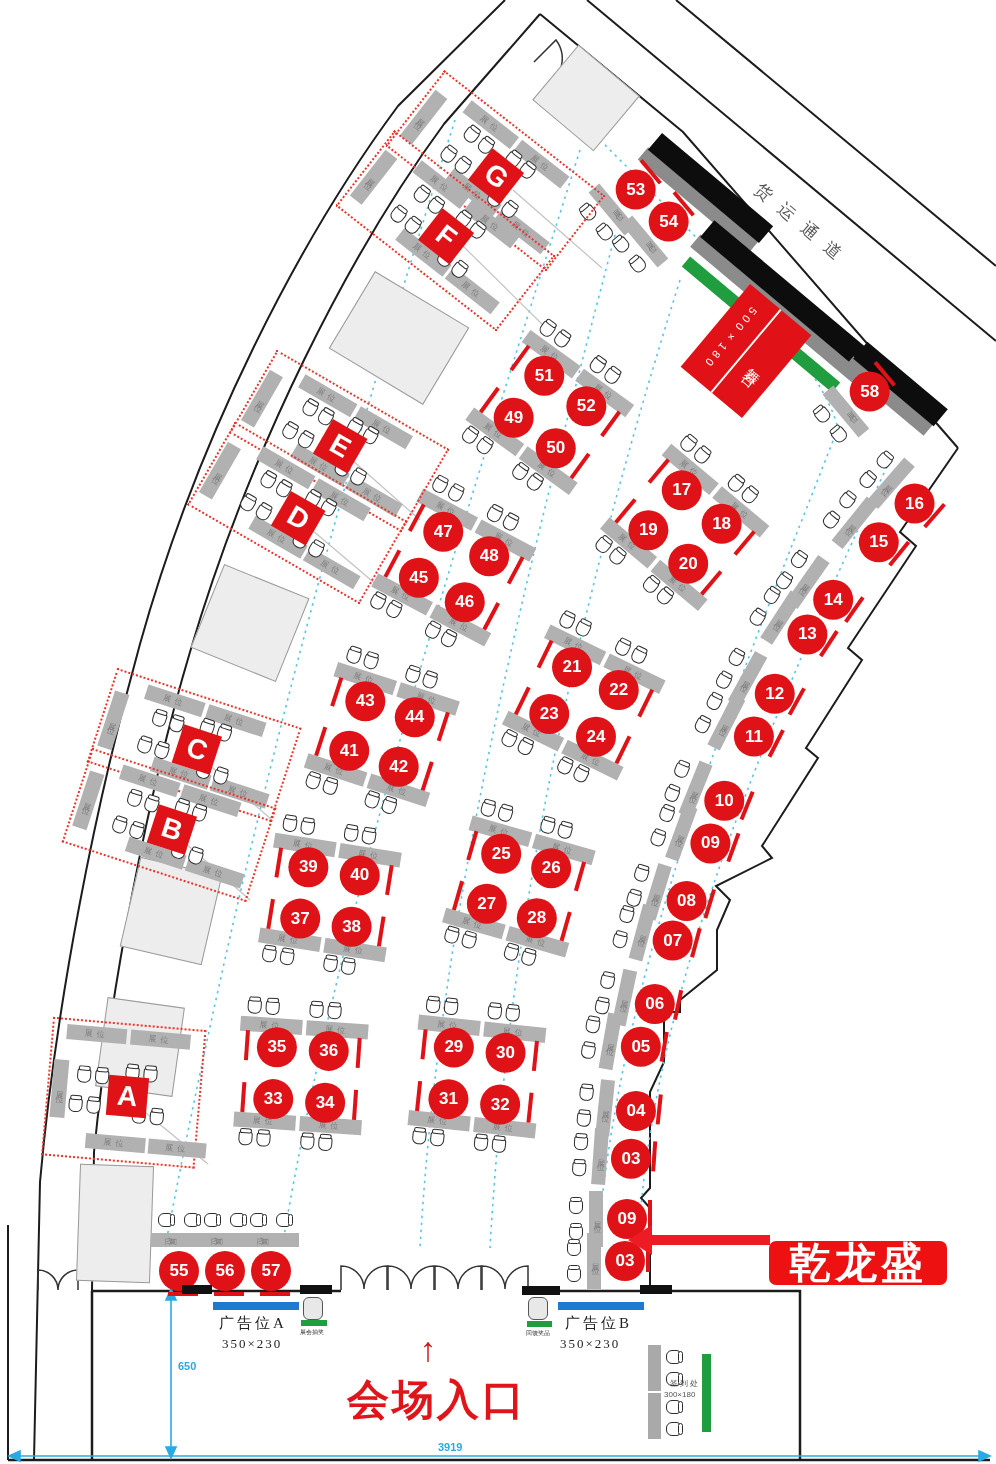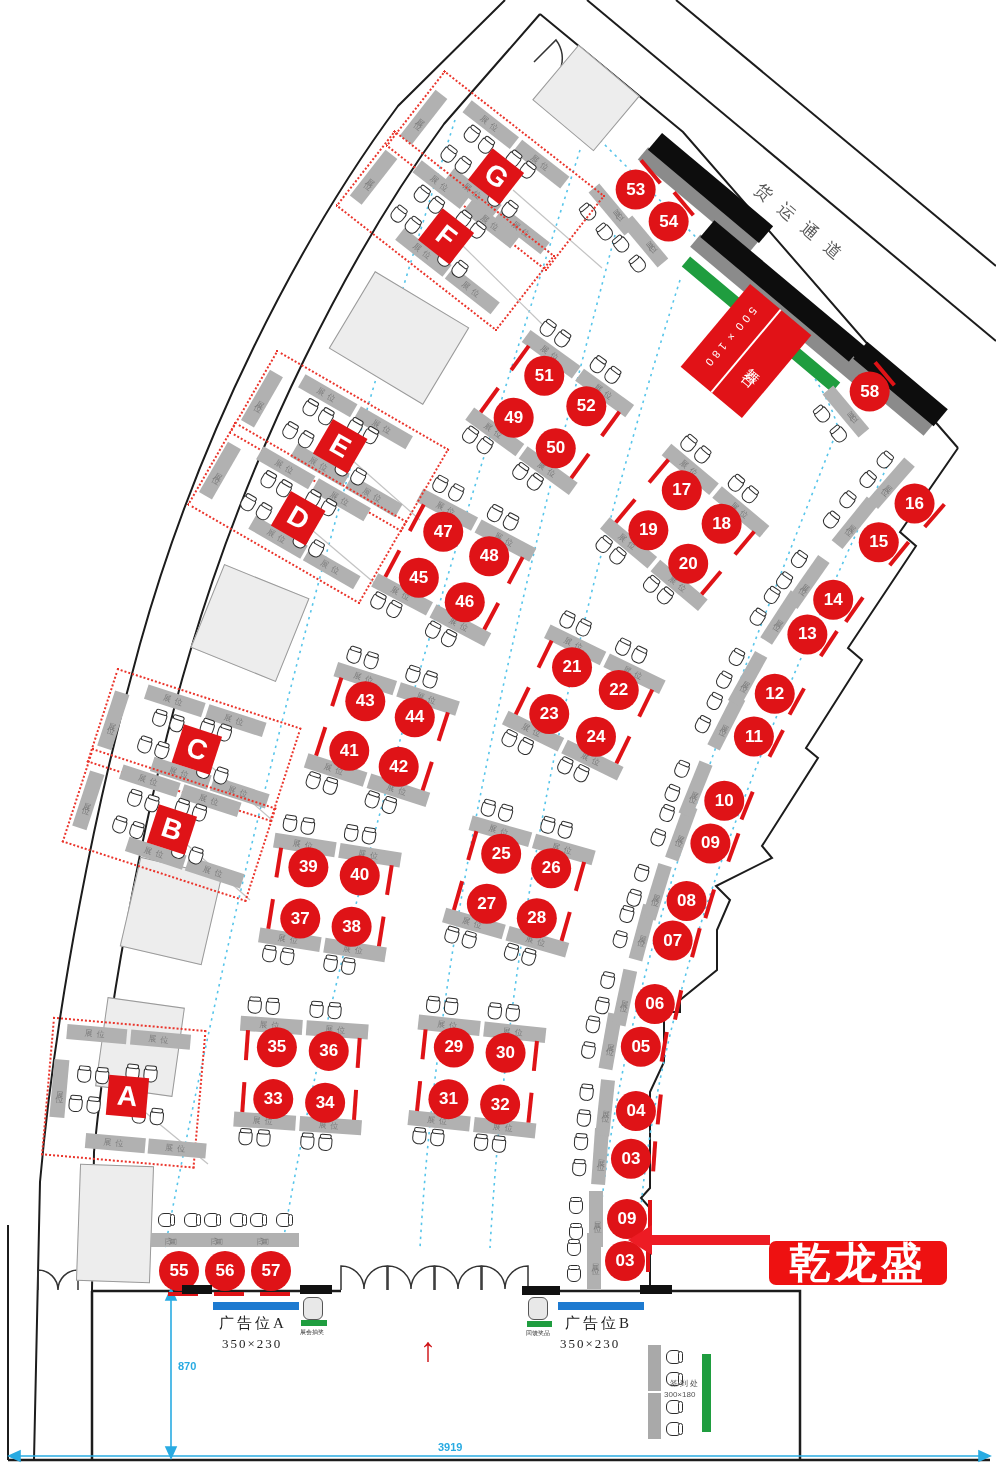--- a/index.html
+++ b/index.html
@@ -611,20 +611,21 @@
         <div class="chair" style="left: 30px; top: 18px; width: 12px; height: 12px;"></div>
         <div class="tile" style="left: -14px; top: -14px; width: 40px; height: 40px;">A</div>
       </div>
     </div>
 
   <div id="callout-head"></div>
   <div id="callout-shaft"></div>
   <div id="callout-box">乾龙盛</div>
 
   <div id="entrance-arrow">↑</div>
+  <div id="entrance-text">会场入口</div>
 
   <div class="blackseg" style="left:182px;top:1285px;width:30px;"></div>
   <div class="blackseg" style="left:300px;top:1285px;width:32px;"></div>
   <div class="blackseg" style="left:522px;top:1286px;width:38px;"></div>
   <div class="blackseg" style="left:640px;top:1285px;width:32px;"></div>
 
   <div class="bluebar" style="left:213px;top:1302px;width:86px;height:8px;"></div>
   <div class="serif-label" style="left:219px;top:1314px;font-size:15px;letter-spacing:3px;">广告位A</div>
   <div class="serif-label" style="left:222px;top:1336px;font-size:13px;letter-spacing:2px;">350×230</div>
   <div class="icon-box" style="left:303px;top:1297px;"></div>
@@ -641,16 +642,16 @@
   <div class="signin-desk" style="left:648px;top:1345px;"></div>
   <div class="signin-desk" style="left:648px;top:1393px;"></div>
   <div class="chair" style="left:666px;top:1350px;transform:rotate(90deg);"></div>
   <div class="chair" style="left:666px;top:1372px;transform:rotate(90deg);"></div>
   <div class="chair" style="left:666px;top:1400px;transform:rotate(90deg);"></div>
   <div class="chair" style="left:666px;top:1422px;transform:rotate(90deg);"></div>
   <div class="signin-label" style="left:670px;top:1378px;letter-spacing:2px;">签到处</div>
   <div class="signin-label" style="left:664px;top:1390px;">300×180</div>
   <div class="greenbar" style="left:702px;top:1354px;width:9px;height:78px;"></div>
 
-  <div class="dim-label" style="left:178px;top:1360px;">870</div>
+  <div class="dim-label" style="left:178px;top:1360px;">650</div>
   <div class="dim-label" style="left:438px;top:1441px;">3919</div>
 
 </div>
 
 </body></html>

